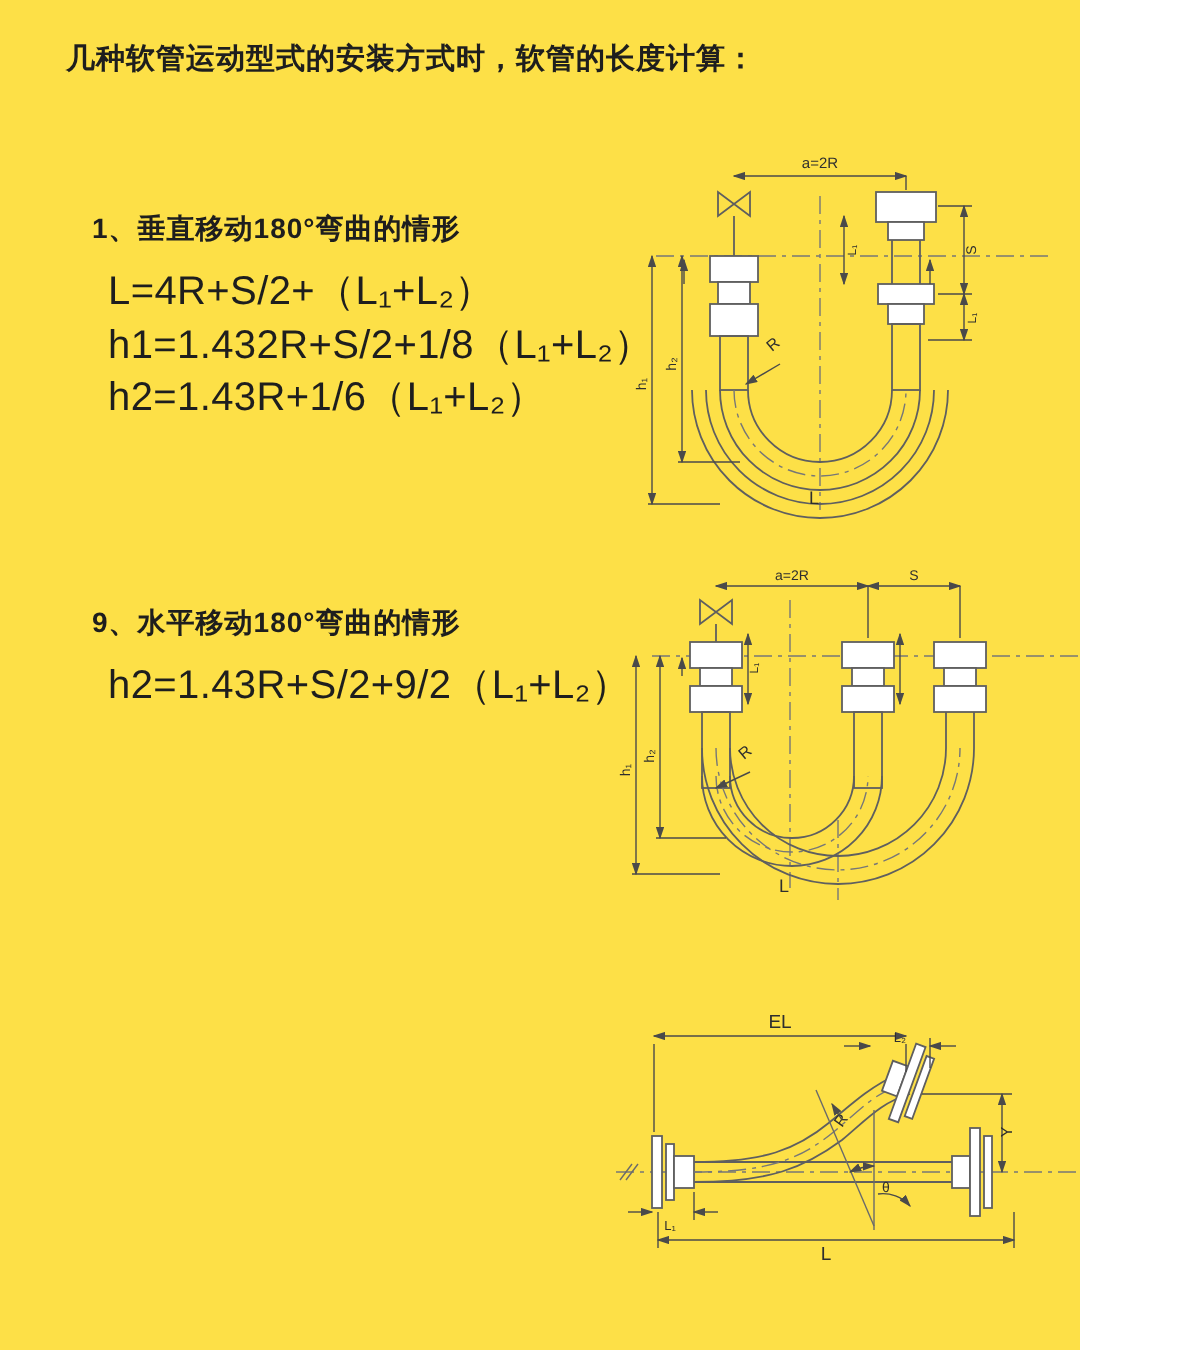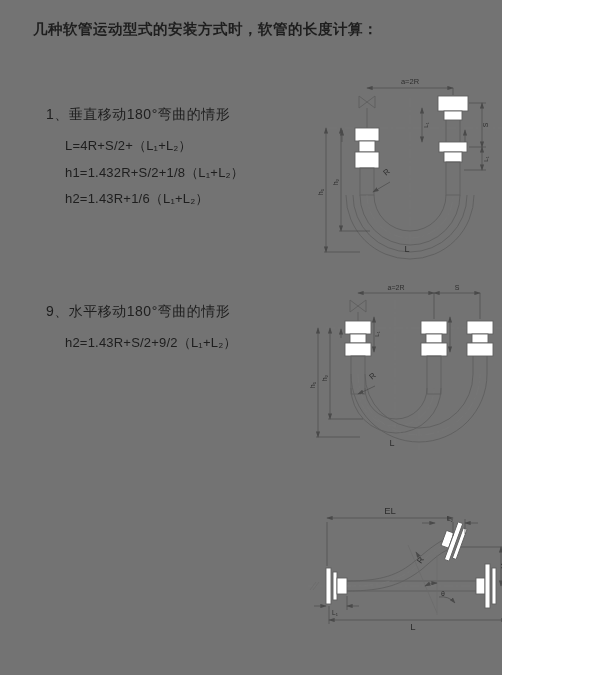--- a/index.html
+++ b/index.html
@@ -1,21 +1,21 @@
 <!DOCTYPE html>
 <html><head>
 <meta charset="utf-8">
 <style>
   html,body{margin:0;padding:0;background:#ffffff;}
-  .page{position:relative;width:502px;height:675px;background:#737373;overflow:hidden;
+  .page{position:relative;width:540px;height:675px;background:#fde047;overflow:hidden;
         font-family:"Liberation Sans","DejaVu Sans",sans-serif;color:#1e1e1e;}
   .doc-title{position:absolute;left:33px;top:20px;font-size:14.5px;font-weight:bold;letter-spacing:0.5px;}
   .section{position:absolute;}
-  .sec-heading{font-size:14px;font-weight:normal;letter-spacing:0.5px;margin:0 0 9px 0;}
-  .formula{font-size:13px;line-height:26.5px;margin-left:19px;letter-spacing:0.2px;}
+  .sec-heading{font-size:14px;font-weight:bold;letter-spacing:0.5px;margin:0 0 9px 0;}
+  .formula{font-size:20px;line-height:26.5px;margin-left:8px;letter-spacing:0.2px;}
   .diagram{position:absolute;}
   svg .ln{stroke:#5f5f5f;stroke-width:0.9;fill:none;}
   svg .thin{stroke:#6a6a6a;stroke-width:0.7;fill:none;}
   svg .cl{stroke:#777;stroke-width:0.7;fill:none;stroke-dasharray:9 3 2 3;}
   svg .dim{stroke:#4a4a4a;stroke-width:0.7;fill:none;}
   svg .fit{fill:#ffffff;stroke:#5f5f5f;stroke-width:0.9;}
   svg .lbl{fill:#2e2e2e;font-family:"Liberation Sans","DejaVu Sans",sans-serif;}
 </style>
 </head>
 <body>

